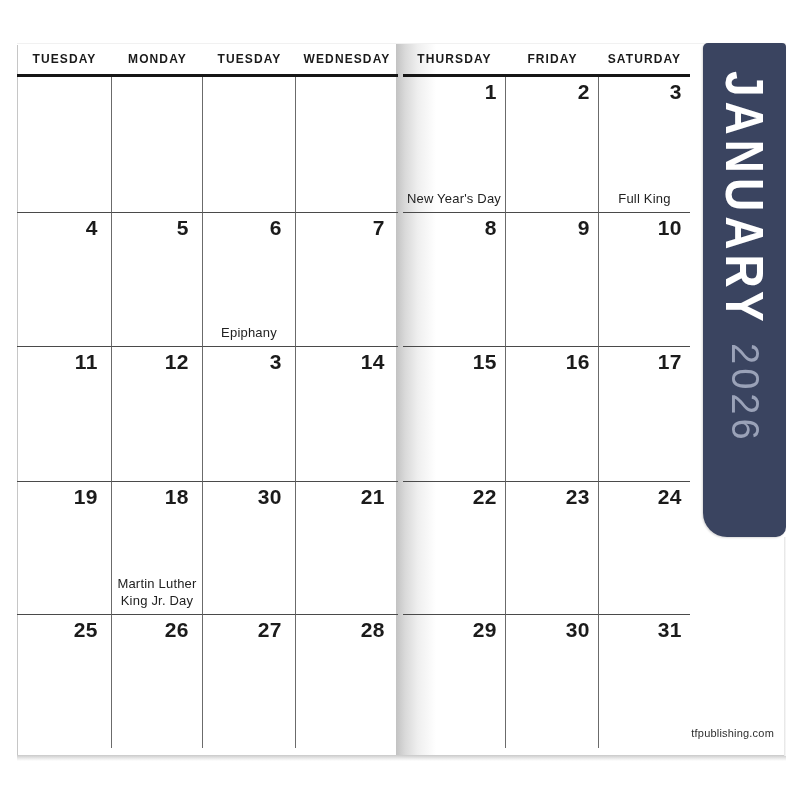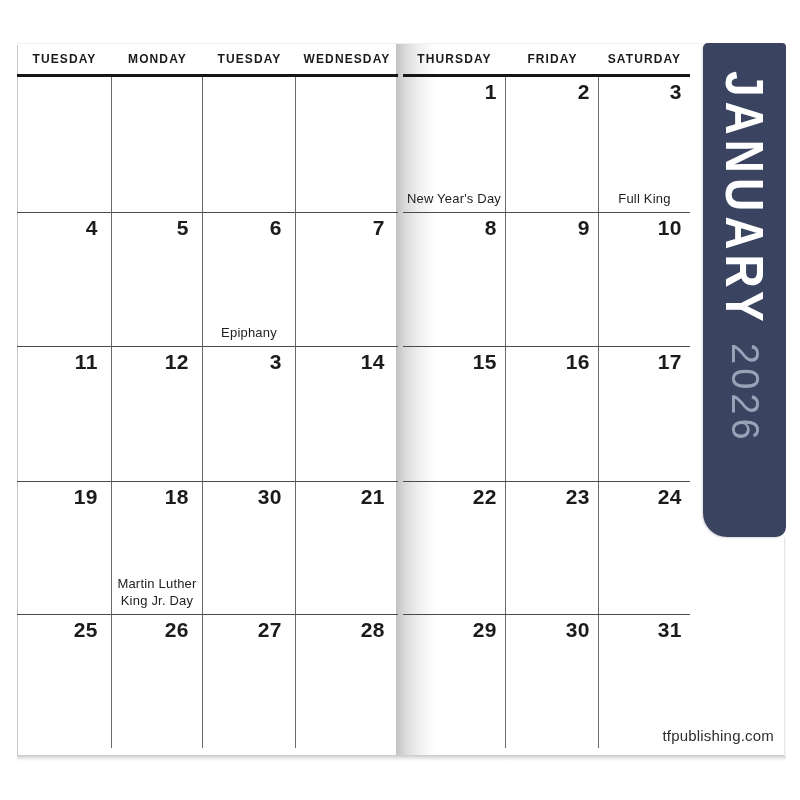--- a/index.html
+++ b/index.html
@@ -95,21 +95,21 @@
     writing-mode: vertical-rl;
     font-size: 38px; font-weight: 300; letter-spacing: 4px;
     color: #9aa2b8;
     margin-top: 16px;
   }
 
   
   .footer {
     position: absolute; left: 403px; top: 727px; width: 371px;
     text-align: right;
-    font-size: 15px; letter-spacing: 0.2px; color: #2e2e2e;
+    font-size: 11px; letter-spacing: 0.2px; color: #2e2e2e;
   }
 </style>
 </head>
 <body>
 
 <div class="scene">
 
   <div class="gutter"></div>
   <div class="edge-top"></div>
   <div class="edge-left"></div>

